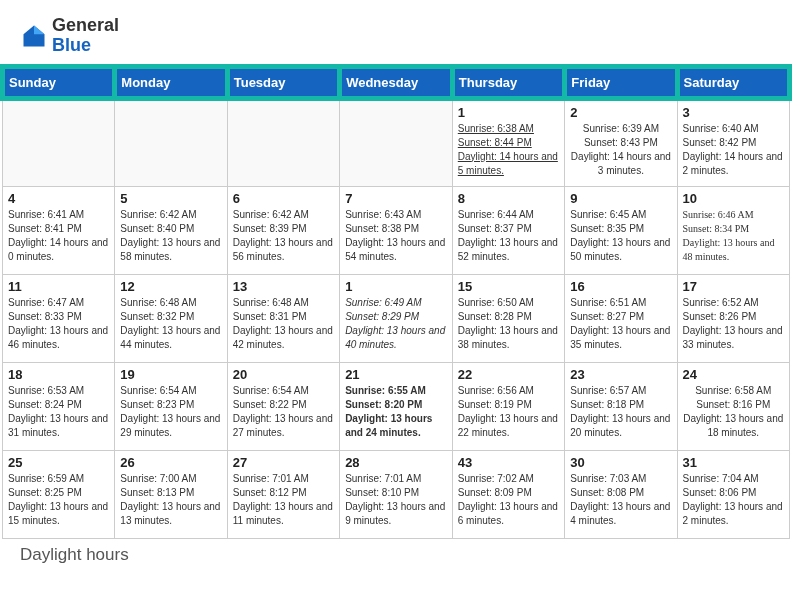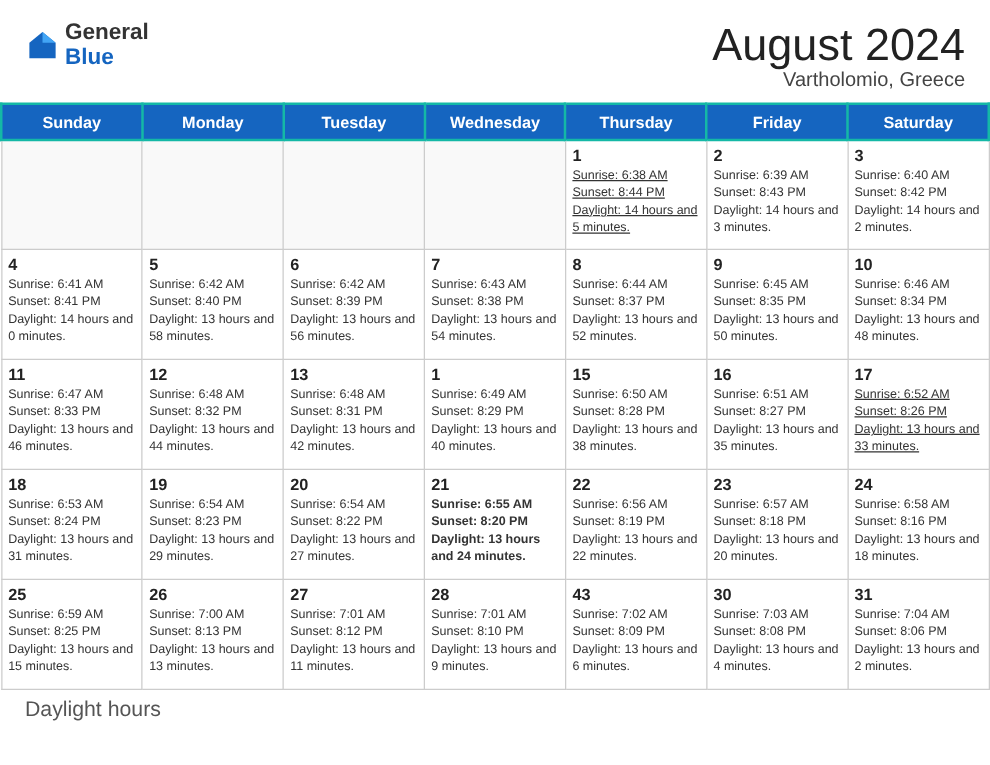--- a/index.html
+++ b/index.html
@@ -7,21 +7,21 @@
       font-family: Arial, sans-serif;
       background: #fff;
       width: 792px;
       min-height: 612px;
       padding: 0;
     }
     .header {
       display: flex;
       justify-content: space-between;
       align-items: flex-start;
-      padding: 16px 20px 8px 20px;
+      padding: 16px 36px 8px 20px;
     }
     .logo {
       display: flex;
       align-items: center;
       gap: 4px;
     }
     .logo-text {
       font-size: 18px;
       font-weight: bold;
       line-height: 1.1;
@@ -49,22 +49,22 @@
       width: 100%;
       border-collapse: collapse;
       margin: 0;
     }
     .calendar th {
       background: #1565c0;
       color: #fff;
       font-size: 13px;
       font-weight: bold;
       padding: 6px 4px;
-      text-align: center;
-      border: 2px solid #14b8a6;
+      text-align: left;
+      border: 5px solid #14b8a6;
     }
     .calendar td {
       vertical-align: top;
       border: 1px solid #ccc;
       padding: 4px 5px;
       width: 113px;
       min-height: 80px;
       font-size: 10.5px;
       color: #333;
       background: #fff;
@@ -101,24 +101,20 @@
       <polygon points="16,4 28,14 28,28 4,28 4,14" fill="#1565c0"></polygon>
       <polygon points="16,4 28,14 16,14" fill="#42a5f5"></polygon>
     </svg>
     <div>
       <div class="logo-text">
         <span class="logo-general">General</span><br>
         <span class="logo-blue">Blue</span>
       </div>
     </div>
   </div>
-  <div class="title-block">
-    <div class="month-year">August 2024</div>
-    <div class="location">Vartholomio, Greece</div>
-  </div>
 </div>
 
 <table class="calendar">
   <thead>
     <tr>
     <th>Sunday</th>
         <th>Monday</th>
         <th>Tuesday</th>
         <th>Wednesday</th>
         <th>Thursday</th>
@@ -133,21 +129,21 @@
         <td class="empty"></td>
         <td class="empty"></td>
         <td>
           <div class="day-num">1</div>
           <div class="day-info" style="white-space: pre-line; text-decoration: underline;">Sunrise: 6:38 AM
 Sunset: 8:44 PM
 Daylight: 14 hours and 5 minutes.</div>
         </td>
         <td>
           <div class="day-num">2</div>
-          <div class="day-info" style="white-space: pre-line;">Sunrise: 6:39 AM
+          <div class="day-info" style="white-space: pre-line; text-align: center;">Sunrise: 6:39 AM
 Sunset: 8:43 PM
 Daylight: 14 hours and 3 minutes.</div>
         </td>
         <td>
           <div class="day-num">3</div>
           <div class="day-info" style="white-space: pre-line;">Sunrise: 6:40 AM
 Sunset: 8:42 PM
 Daylight: 14 hours and 2 minutes.</div>
         </td>
       </tr>
@@ -183,21 +179,21 @@
 Daylight: 13 hours and 52 minutes.</div>
         </td>
         <td>
           <div class="day-num">9</div>
           <div class="day-info" style="white-space: pre-line;">Sunrise: 6:45 AM
 Sunset: 8:35 PM
 Daylight: 13 hours and 50 minutes.</div>
         </td>
         <td>
           <div class="day-num">10</div>
-          <div class="day-info" style="white-space: pre-line;">Sunrise: 6:46 AM
+          <div class="day-info" style="white-space: pre-line; font-family: Liberation Serif, serif;">Sunrise: 6:46 AM
 Sunset: 8:34 PM
 Daylight: 13 hours and 48 minutes.</div>
         </td>
       </tr>
       <tr class="week-row">
         <td>
           <div class="day-num">11</div>
           <div class="day-info" style="white-space: pre-line;">Sunrise: 6:47 AM
 Sunset: 8:33 PM
 Daylight: 13 hours and 46 minutes.</div>
@@ -209,39 +205,39 @@
 Daylight: 13 hours and 44 minutes.</div>
         </td>
         <td>
           <div class="day-num">13</div>
           <div class="day-info" style="white-space: pre-line;">Sunrise: 6:48 AM
 Sunset: 8:31 PM
 Daylight: 13 hours and 42 minutes.</div>
         </td>
         <td>
           <div class="day-num">1</div>
-          <div class="day-info" style="white-space: pre-line;">Sunrise: 6:49 AM
+          <div class="day-info" style="white-space: pre-line; font-style: italic;">Sunrise: 6:49 AM
 Sunset: 8:29 PM
 Daylight: 13 hours and 40 minutes.</div>
         </td>
         <td>
           <div class="day-num">15</div>
           <div class="day-info" style="white-space: pre-line;">Sunrise: 6:50 AM
 Sunset: 8:28 PM
 Daylight: 13 hours and 38 minutes.</div>
         </td>
         <td>
           <div class="day-num">16</div>
           <div class="day-info" style="white-space: pre-line;">Sunrise: 6:51 AM
 Sunset: 8:27 PM
 Daylight: 13 hours and 35 minutes.</div>
         </td>
         <td>
           <div class="day-num">17</div>
-          <div class="day-info" style="white-space: pre-line; text-decoration: underline;">Sunrise: 6:52 AM
+          <div class="day-info" style="white-space: pre-line;">Sunrise: 6:52 AM
 Sunset: 8:26 PM
 Daylight: 13 hours and 33 minutes.</div>
         </td>
       </tr>
       <tr class="week-row">
         <td>
           <div class="day-num">18</div>
           <div class="day-info" style="white-space: pre-line;">Sunrise: 6:53 AM
 Sunset: 8:24 PM
 Daylight: 13 hours and 31 minutes.</div>
@@ -271,21 +267,21 @@
 Daylight: 13 hours and 22 minutes.</div>
         </td>
         <td>
           <div class="day-num">23</div>
           <div class="day-info" style="white-space: pre-line;">Sunrise: 6:57 AM
 Sunset: 8:18 PM
 Daylight: 13 hours and 20 minutes.</div>
         </td>
         <td>
           <div class="day-num">24</div>
-          <div class="day-info" style="white-space: pre-line;">Sunrise: 6:58 AM
+          <div class="day-info" style="white-space: pre-line; text-align: center;">Sunrise: 6:58 AM
 Sunset: 8:16 PM
 Daylight: 13 hours and 18 minutes.</div>
         </td>
       </tr>
       <tr class="week-row">
         <td>
           <div class="day-num">25</div>
           <div class="day-info" style="white-space: pre-line;">Sunrise: 6:59 AM
 Sunset: 8:25 PM
 Daylight: 13 hours and 15 minutes.</div>

